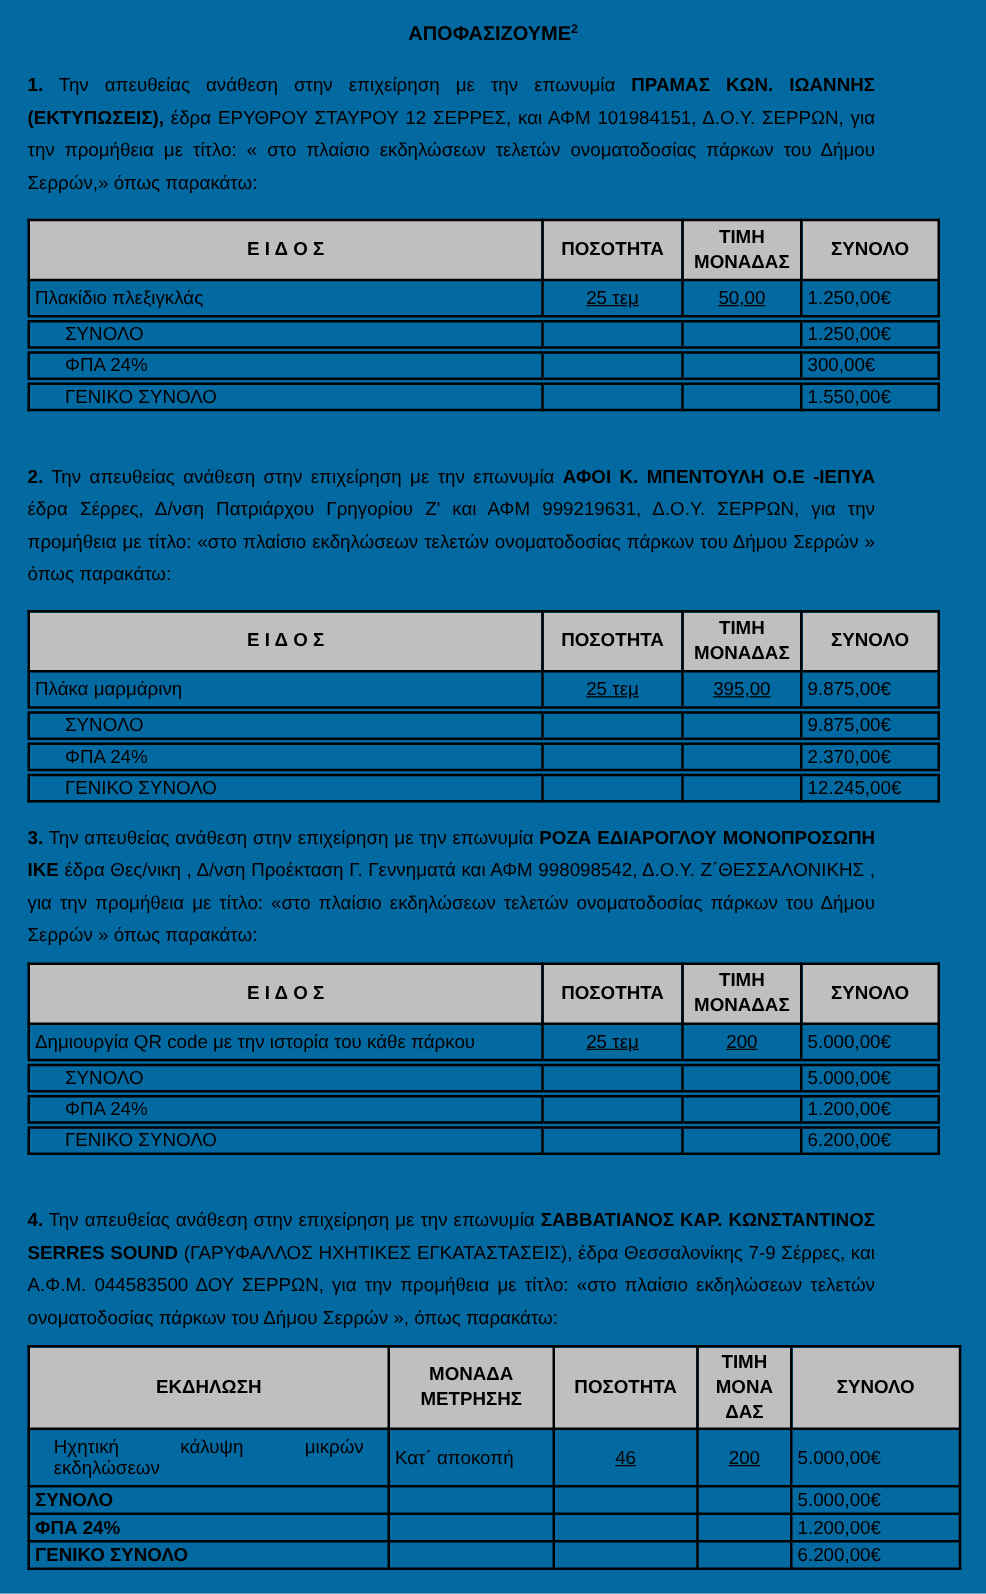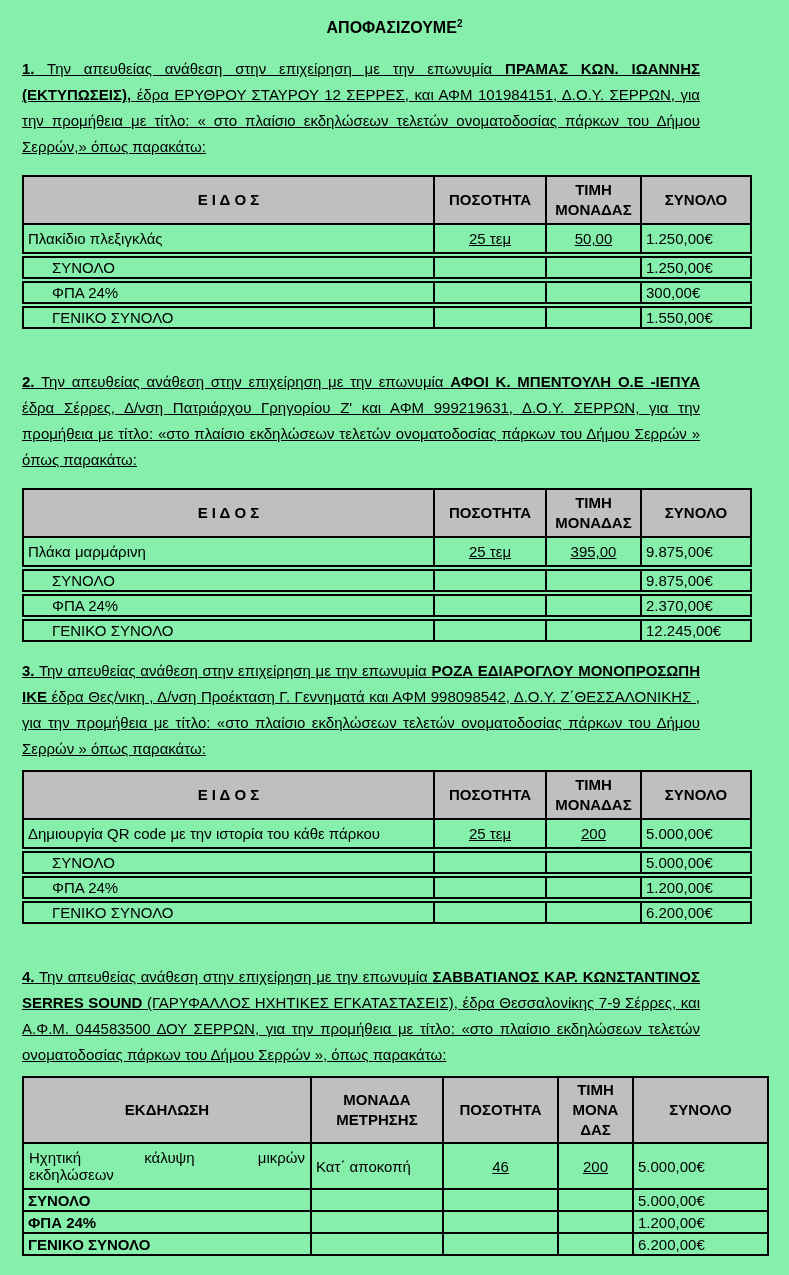--- a/index.html
+++ b/index.html
@@ -2,40 +2,39 @@
 <html lang="el"><head>
 <meta charset="utf-8">
 <style>
   html,body{margin:0;padding:0;background:#fff;}
   .page{
     position:relative;
     width:789px;
     min-height:1275px;
     box-sizing:border-box;
     padding:12px 0 10px 22px;
-    background:#86efac;
+    background:#0369a1;
     color:#000;
     font-family:"Liberation Sans","DejaVu Sans",sans-serif;
     font-size:15px;
   }
   .title{
     width:745px;
     margin:0;
     text-align:center;
     font-size:16px;
     font-weight:bold;
     line-height:24px;
   }
   .title sup{font-size:10px;font-weight:bold;}
   .para{
     width:678px;
     margin:16px 0 0 0;
     text-align:justify;
     line-height:26px;
-    text-decoration:underline;
   }
   .para b{font-weight:bold;}
   table.t{
     border-collapse:collapse;
     table-layout:fixed;
     width:728px;
     margin-top:15px;
   }
   table.t4{width:745px;}
   .t th,.t td{
@@ -50,21 +49,21 @@
     text-align:center;
     vertical-align:middle;
     line-height:20px;
     height:48px;
     padding:1px 2px;
   }
   .t4 thead th{height:66px;}
   .t td.item-name{text-align:left;padding-left:4px;margin-top:24px;}
   .t tr.item td{height:31px;vertical-align:middle;}
   .t4 tr.item td{height:46px;vertical-align:middle;}
-  .t4 td.item-name{vertical-align:top;padding:2px 5px;}
+  .t4 td.item-name{vertical-align:top;padding:2px 19px;}
   .t4 td.unit-cell{vertical-align:top;padding:2px 4px;}
   .jline{text-align:justify;text-align-last:justify;}
   .ctr{text-align:center;text-decoration:underline;}
   .amt{padding-right:5px;}
   .t tr.sum td{height:22px;vertical-align:middle;}
   .t123 tr.sum td{border-top:6px double #000;}
   .t123 td.sum-label{padding-left:28px;}
   .t4 tr.sum td{border-top:2px solid #000;}
   .t4 td.sum-label{font-weight:bold;padding-left:4px;}
   .mb40{margin-bottom:40px;}

